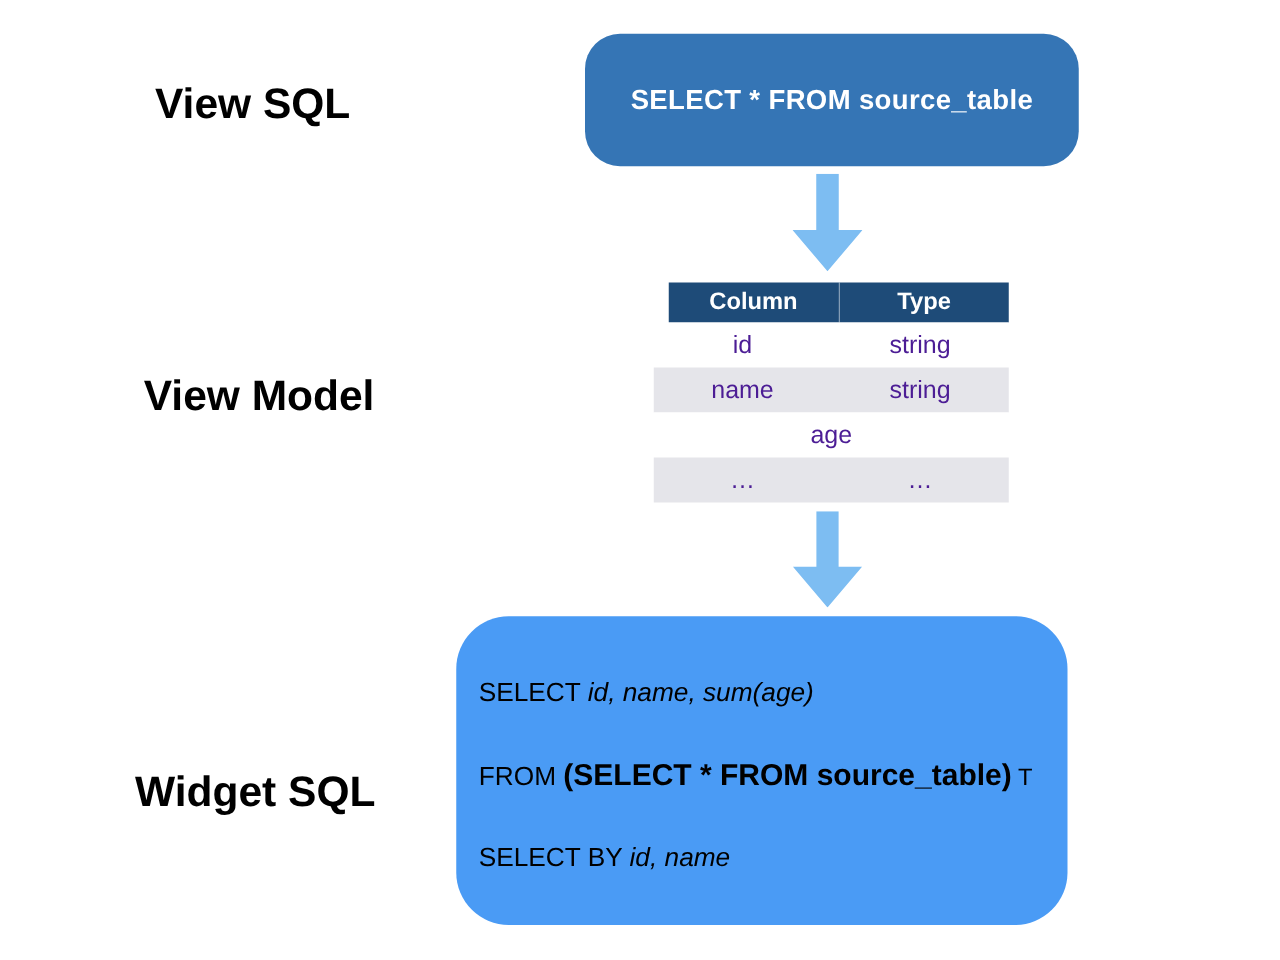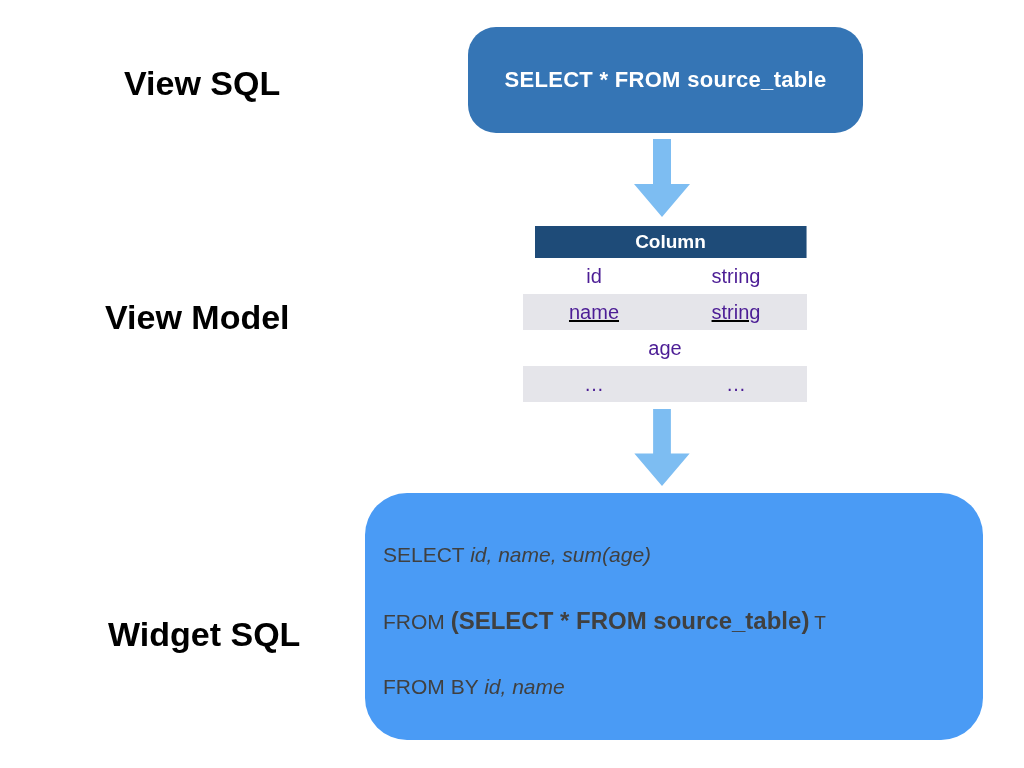--- a/index.html
+++ b/index.html
@@ -13,21 +13,21 @@
 
   
   .row-label {
     position: absolute;
     font-size: 34px;
     font-weight: bold;
     color: #000000;
     white-space: nowrap;
   }
   .label-view-sql   { left: 124px; top: 64px; }
-  .label-view-model { left: 105px; top: 298px; }
+  .label-view-model { left: 115px; top: 298px; }
   .label-widget-sql { left: 108px; top: 615px; }
 
   
   .view-sql-box {
     position: absolute;
     left: 468px; top: 27px;
     width: 395px; height: 106px;
     border-radius: 28px;
     display: flex; align-items: center; justify-content: center;
   }
@@ -67,23 +67,23 @@
   .tcell {
     flex: 1;
     display: flex; align-items: center; justify-content: center;
     color: #4c1d95;
   }
 
   
   .widget-sql-box {
     position: absolute;
     left: 365px; top: 493px;
-    width: 618px; height: 247px;
+    width: 489px; height: 247px;
     border-radius: 42px;
-    color: #404040;
+    color: #000000;
     padding: 49px 20px 0 18px;
   }
   .sql-line {
     line-height: 26px;
     height: 26px;
     margin-bottom: 40px;
     font-size: 21px;
     white-space: pre;
   }
   .seg-regular { font-style: normal; font-weight: normal; }
@@ -106,27 +106,28 @@
     <span class="sql-text">SELECT * FROM source_table</span>
   </div>
 
   <svg class="arrow arrow-1" viewBox="0 0 56 78">
     <polygon points="19,0 37,0 37,45 56,45 28,78 0,45 19,45" fill="#7DBDF2"></polygon>
   </svg>
 
   <div class="view-model-table">
     <div class="thead" style="background-color: rgb(30, 75, 120); margin-left: 12px;">
       <div class="thcell">Column</div>
+      <div class="thcell">Type</div>
     </div>
     <div>
         <div class="trow">
           <div class="tcell">id</div>
           <div class="tcell">string</div>
         </div>
-        <div class="trow" style="background-color: rgb(229, 229, 234); text-decoration: underline;">
+        <div class="trow" style="background-color: rgb(229, 229, 234);">
           <div class="tcell">name</div>
           <div class="tcell">string</div>
         </div>
         <div class="trow">
           <div class="tcell">age</div>
         </div>
         <div class="trow" style="background-color: rgb(229, 229, 234);">
           <div class="tcell">…</div>
           <div class="tcell">…</div>
         </div>
@@ -134,17 +135,17 @@
   </div>
 
   <svg class="arrow arrow-2" viewBox="0 0 56 78">
     <polygon points="19,0 37,0 37,45 56,45 28,78 0,45 19,45" fill="#7DBDF2"></polygon>
   </svg>
 
   <div class="widget-sql-box" style="background-color: rgb(74, 155, 245);">
     <div>
         <div class="sql-line"><span class="seg-regular">SELECT </span><span class="seg-italic">id, name, sum(age)</span></div>
         <div class="sql-line"><span class="seg-regular">FROM </span><span class="seg-bold">(SELECT * FROM source_table)</span><span class="seg-small"> T</span></div>
-        <div class="sql-line"><span class="seg-regular">FROM BY </span><span class="seg-italic">id, name</span></div>
+        <div class="sql-line"><span class="seg-regular">SELECT BY </span><span class="seg-italic">id, name</span></div>
       </div>
   </div>
 
 </div>
 
 </body></html>

